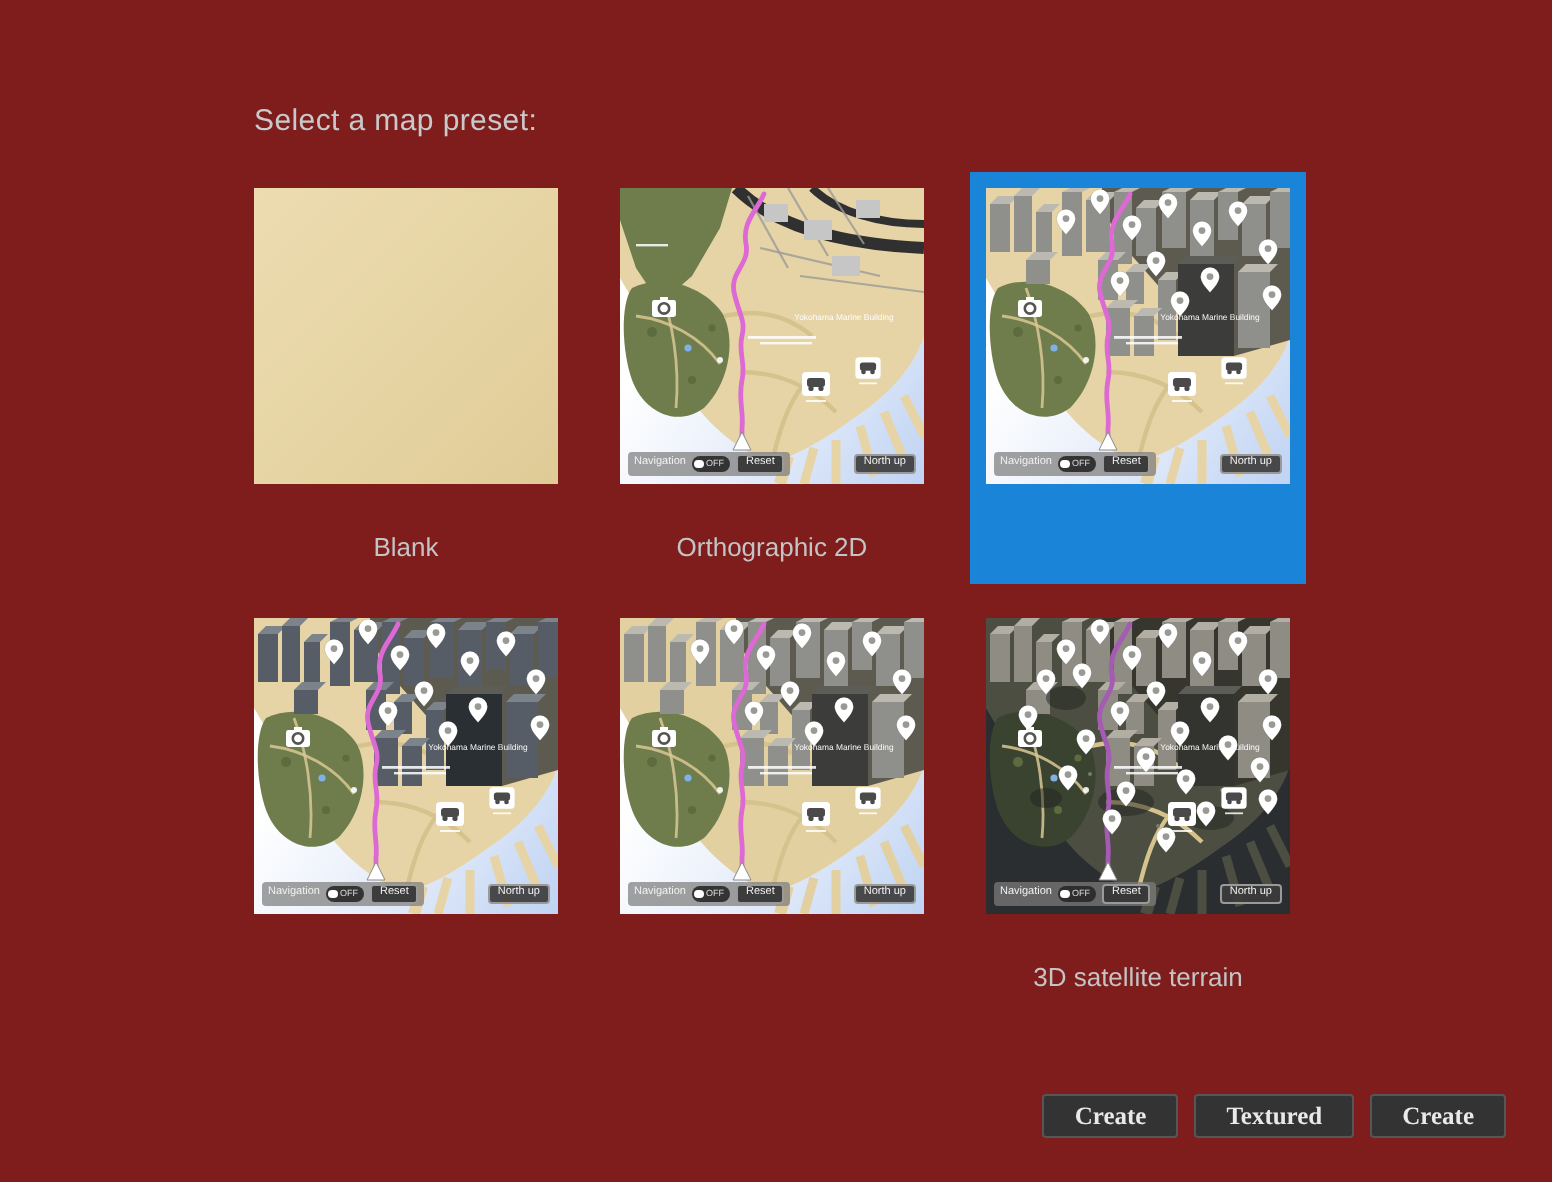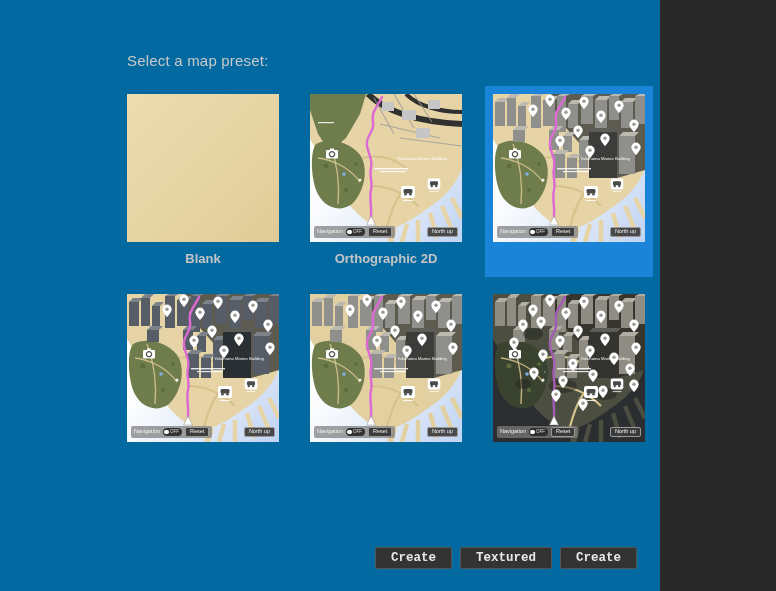--- a/index.html
+++ b/index.html
@@ -1,19 +1,19 @@
 <!DOCTYPE html>
 <html><head>
 <meta charset="utf-8">
 <style>
   * { box-sizing: border-box; margin: 0; padding: 0; }
   html,body { width:776px; height:591px; }
   body { font-family: "Liberation Sans", sans-serif; background:#282828; overflow:hidden; }
 
-  .dialog { position:relative; width:660px; height:591px; background:#0369a1; }
+  .dialog { position:relative; width:776px; height:591px; background:#7f1d1d; }
 
   .dialog-title {
     position:absolute; left:127px; top:52px;
     font-size:15px; color:#c9c9c9; letter-spacing:.2px;
   }
 
   .preset-grid {
     position:absolute; left:127px; top:94px;
     display:grid; grid-template-columns:repeat(3,152px);
     column-gap:31px; row-gap:25px;
@@ -91,34 +91,34 @@
   .mini-toggle .dot { width:4.5px; height:4.5px; border-radius:50%; background:#ffffff; }
   .mini-off { font-size:4.5px; color:#dddddd; }
   .mini-btn {
     background:rgba(52,52,52,.92); border:0.5px solid #9a9a9a; border-radius:2px;
     padding:1px 4px; font-size:5.5px; color:#f2f2f2; height:10px;
     display:flex; align-items:center;
   }
   .mini-north { background:rgba(60,60,60,.92); }
 
   .preset-label {
-    margin-top:7px; height:20px; line-height:20px;
-    text-align:center; font-size:13px; color:#c4c4c4;font-weight:bold;
+    margin-top:22px; height:20px; line-height:20px;
+    text-align:center; font-size:13px; color:#c4c4c4;
   }
 
   
   .dialog-actions {
     position:absolute; right:23px; bottom:22px;
     display:flex; gap:8px;
   }
   .action-button {
     height:22px; padding:0 15px; background:#333333;
     border:1px solid #565656; border-radius:2px;
     color:#e9e9e9; font-size:12.5px; font-weight:bold;
-    font-family:Liberation Mono, monospace; cursor:pointer;
+    font-family:Liberation Serif, serif; cursor:pointer;
   }
 </style>
 </head>
 <body>
 
 <div class="dialog">
   <div class="dialog-title">Select a map preset:</div>
 
   <div class="preset-grid">
     <div class="preset">
@@ -1578,20 +1578,21 @@
       <span class="mini-nav-label">Navigation</span>
       <span class="mini-toggle">
         <span class="dot"></span>
         <span class="mini-off">OFF</span>
       </span>
       <span class="mini-btn">Reset</span>
     </div>
     <div class="mini-btn mini-north">North up</div>
   </div>
 </div>
+      <div class="preset-label">3D satellite terrain</div>
     </div>
   </div>
 
   <div class="dialog-actions">
     <button class="action-button">Create</button>
     <button class="action-button">Textured</button>
     <button class="action-button">Create</button>
   </div>
 </div>
 

